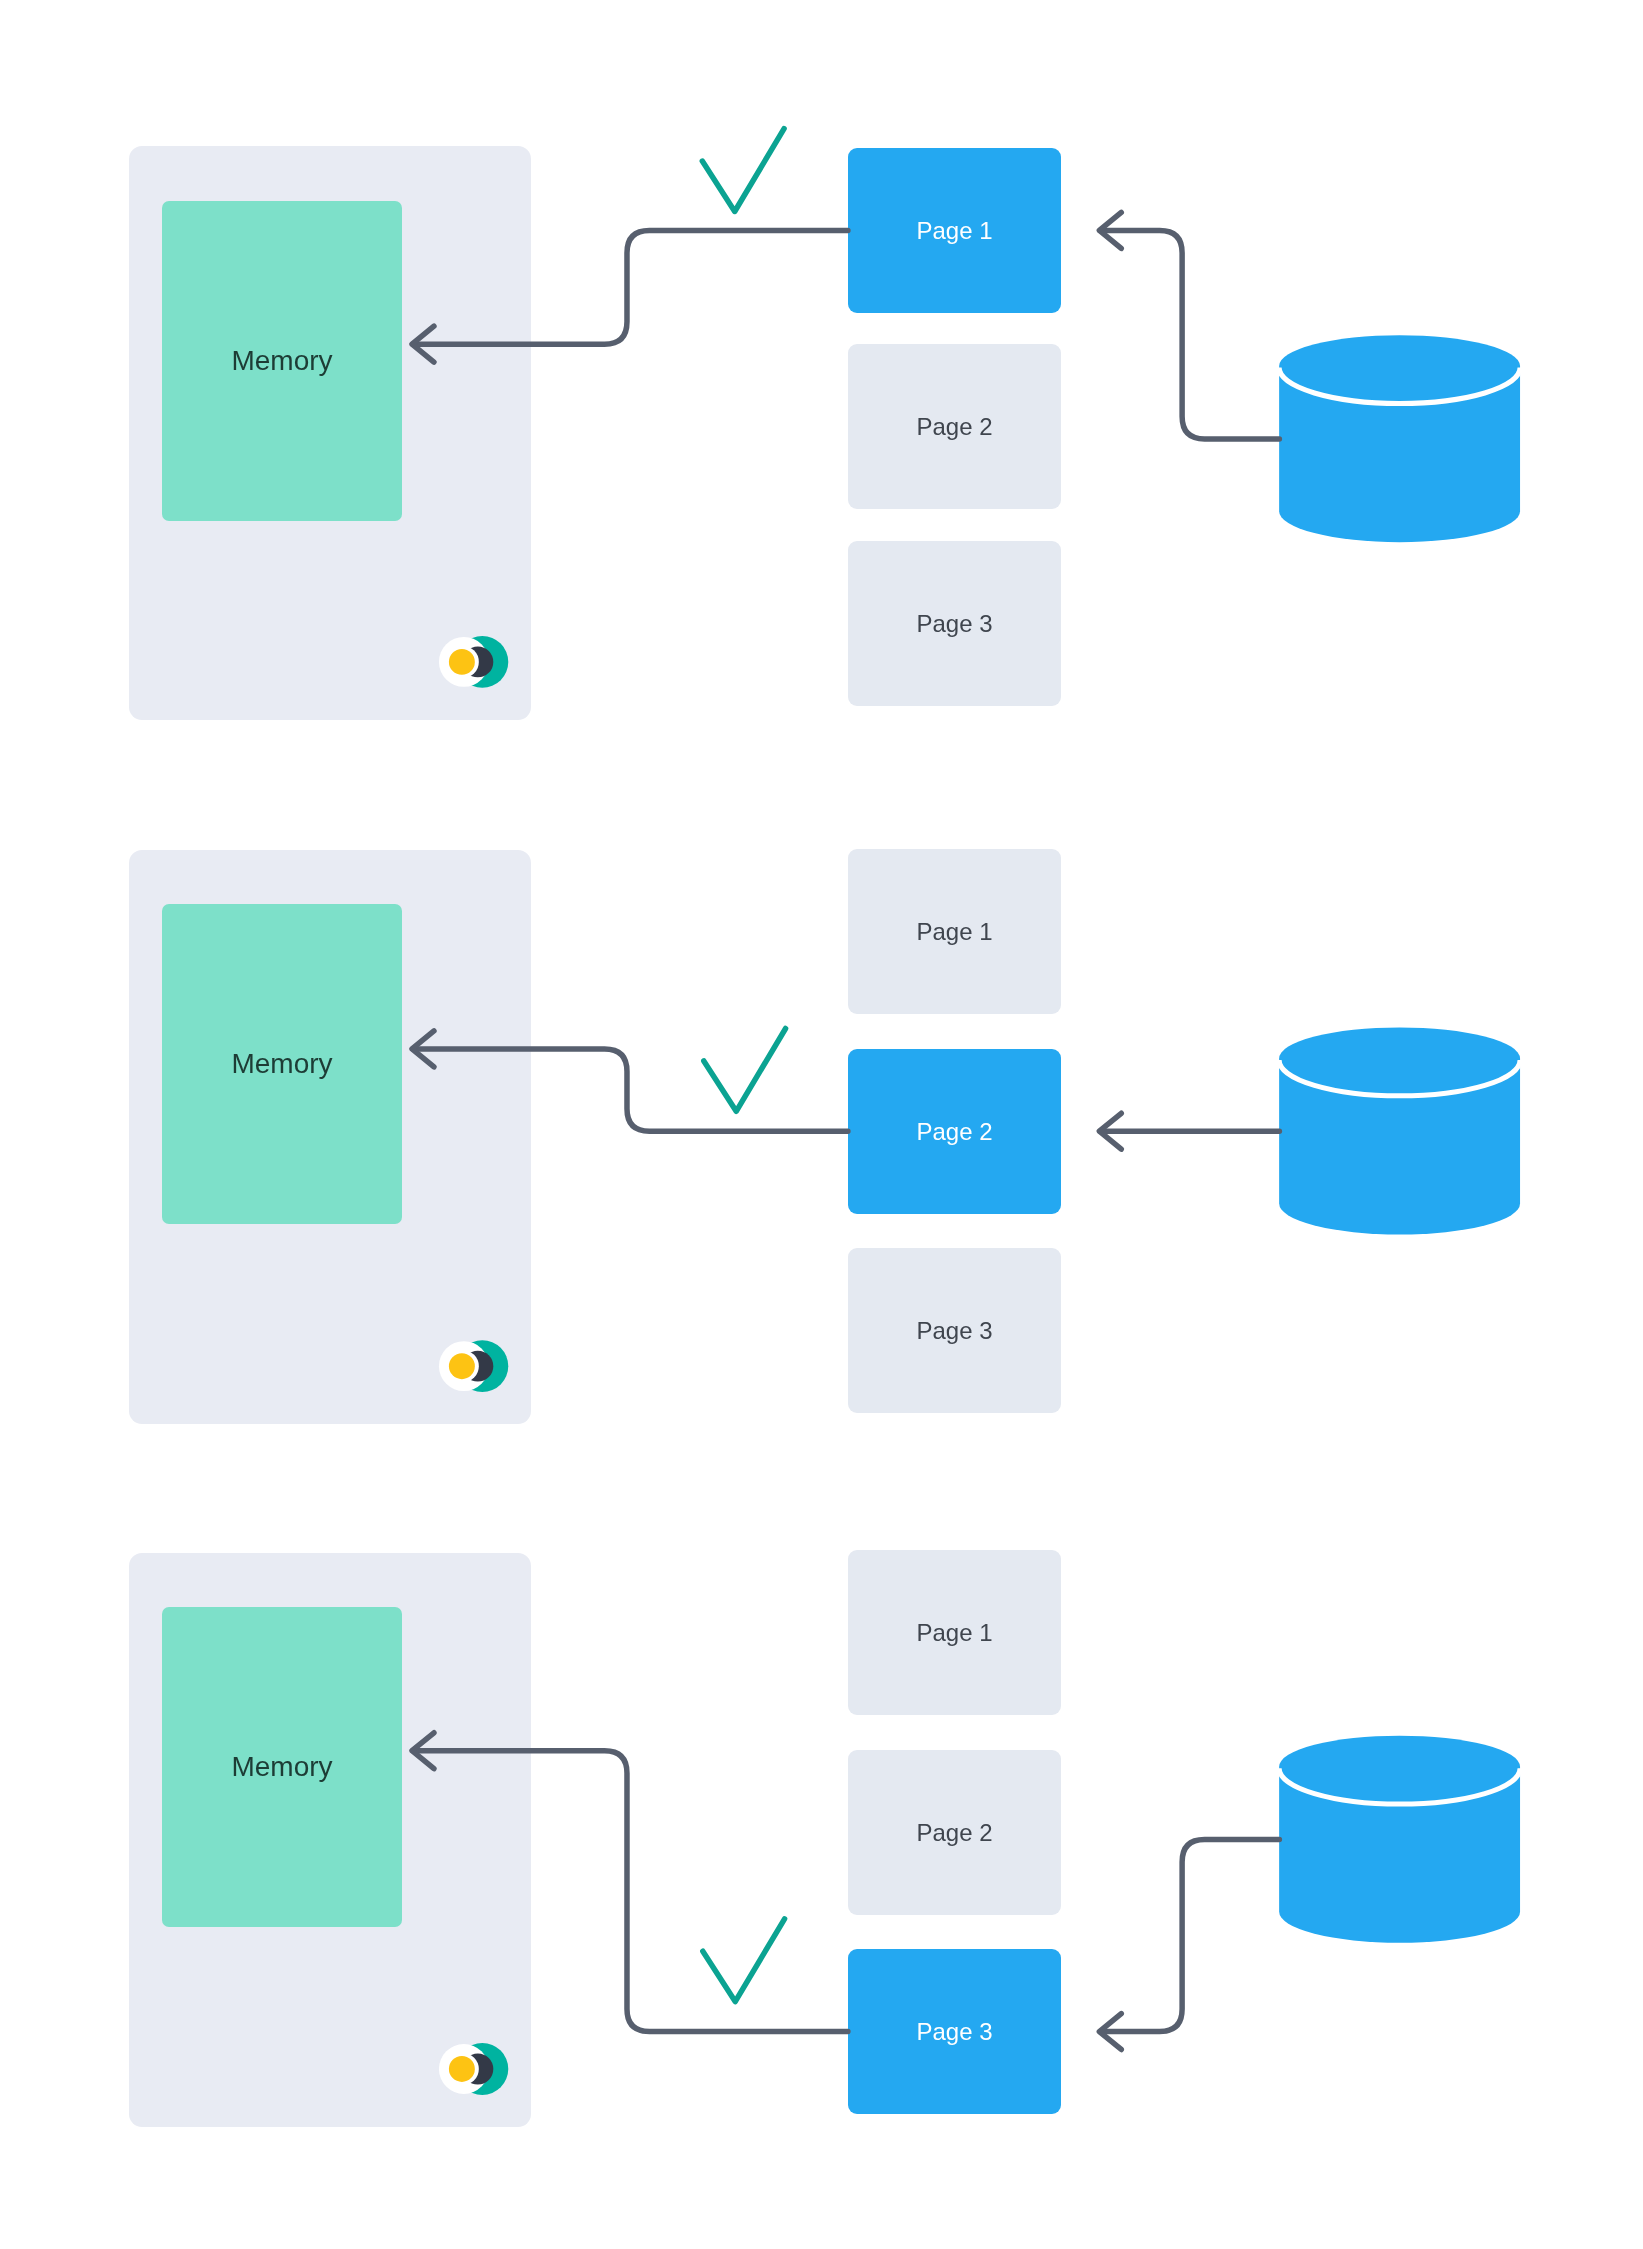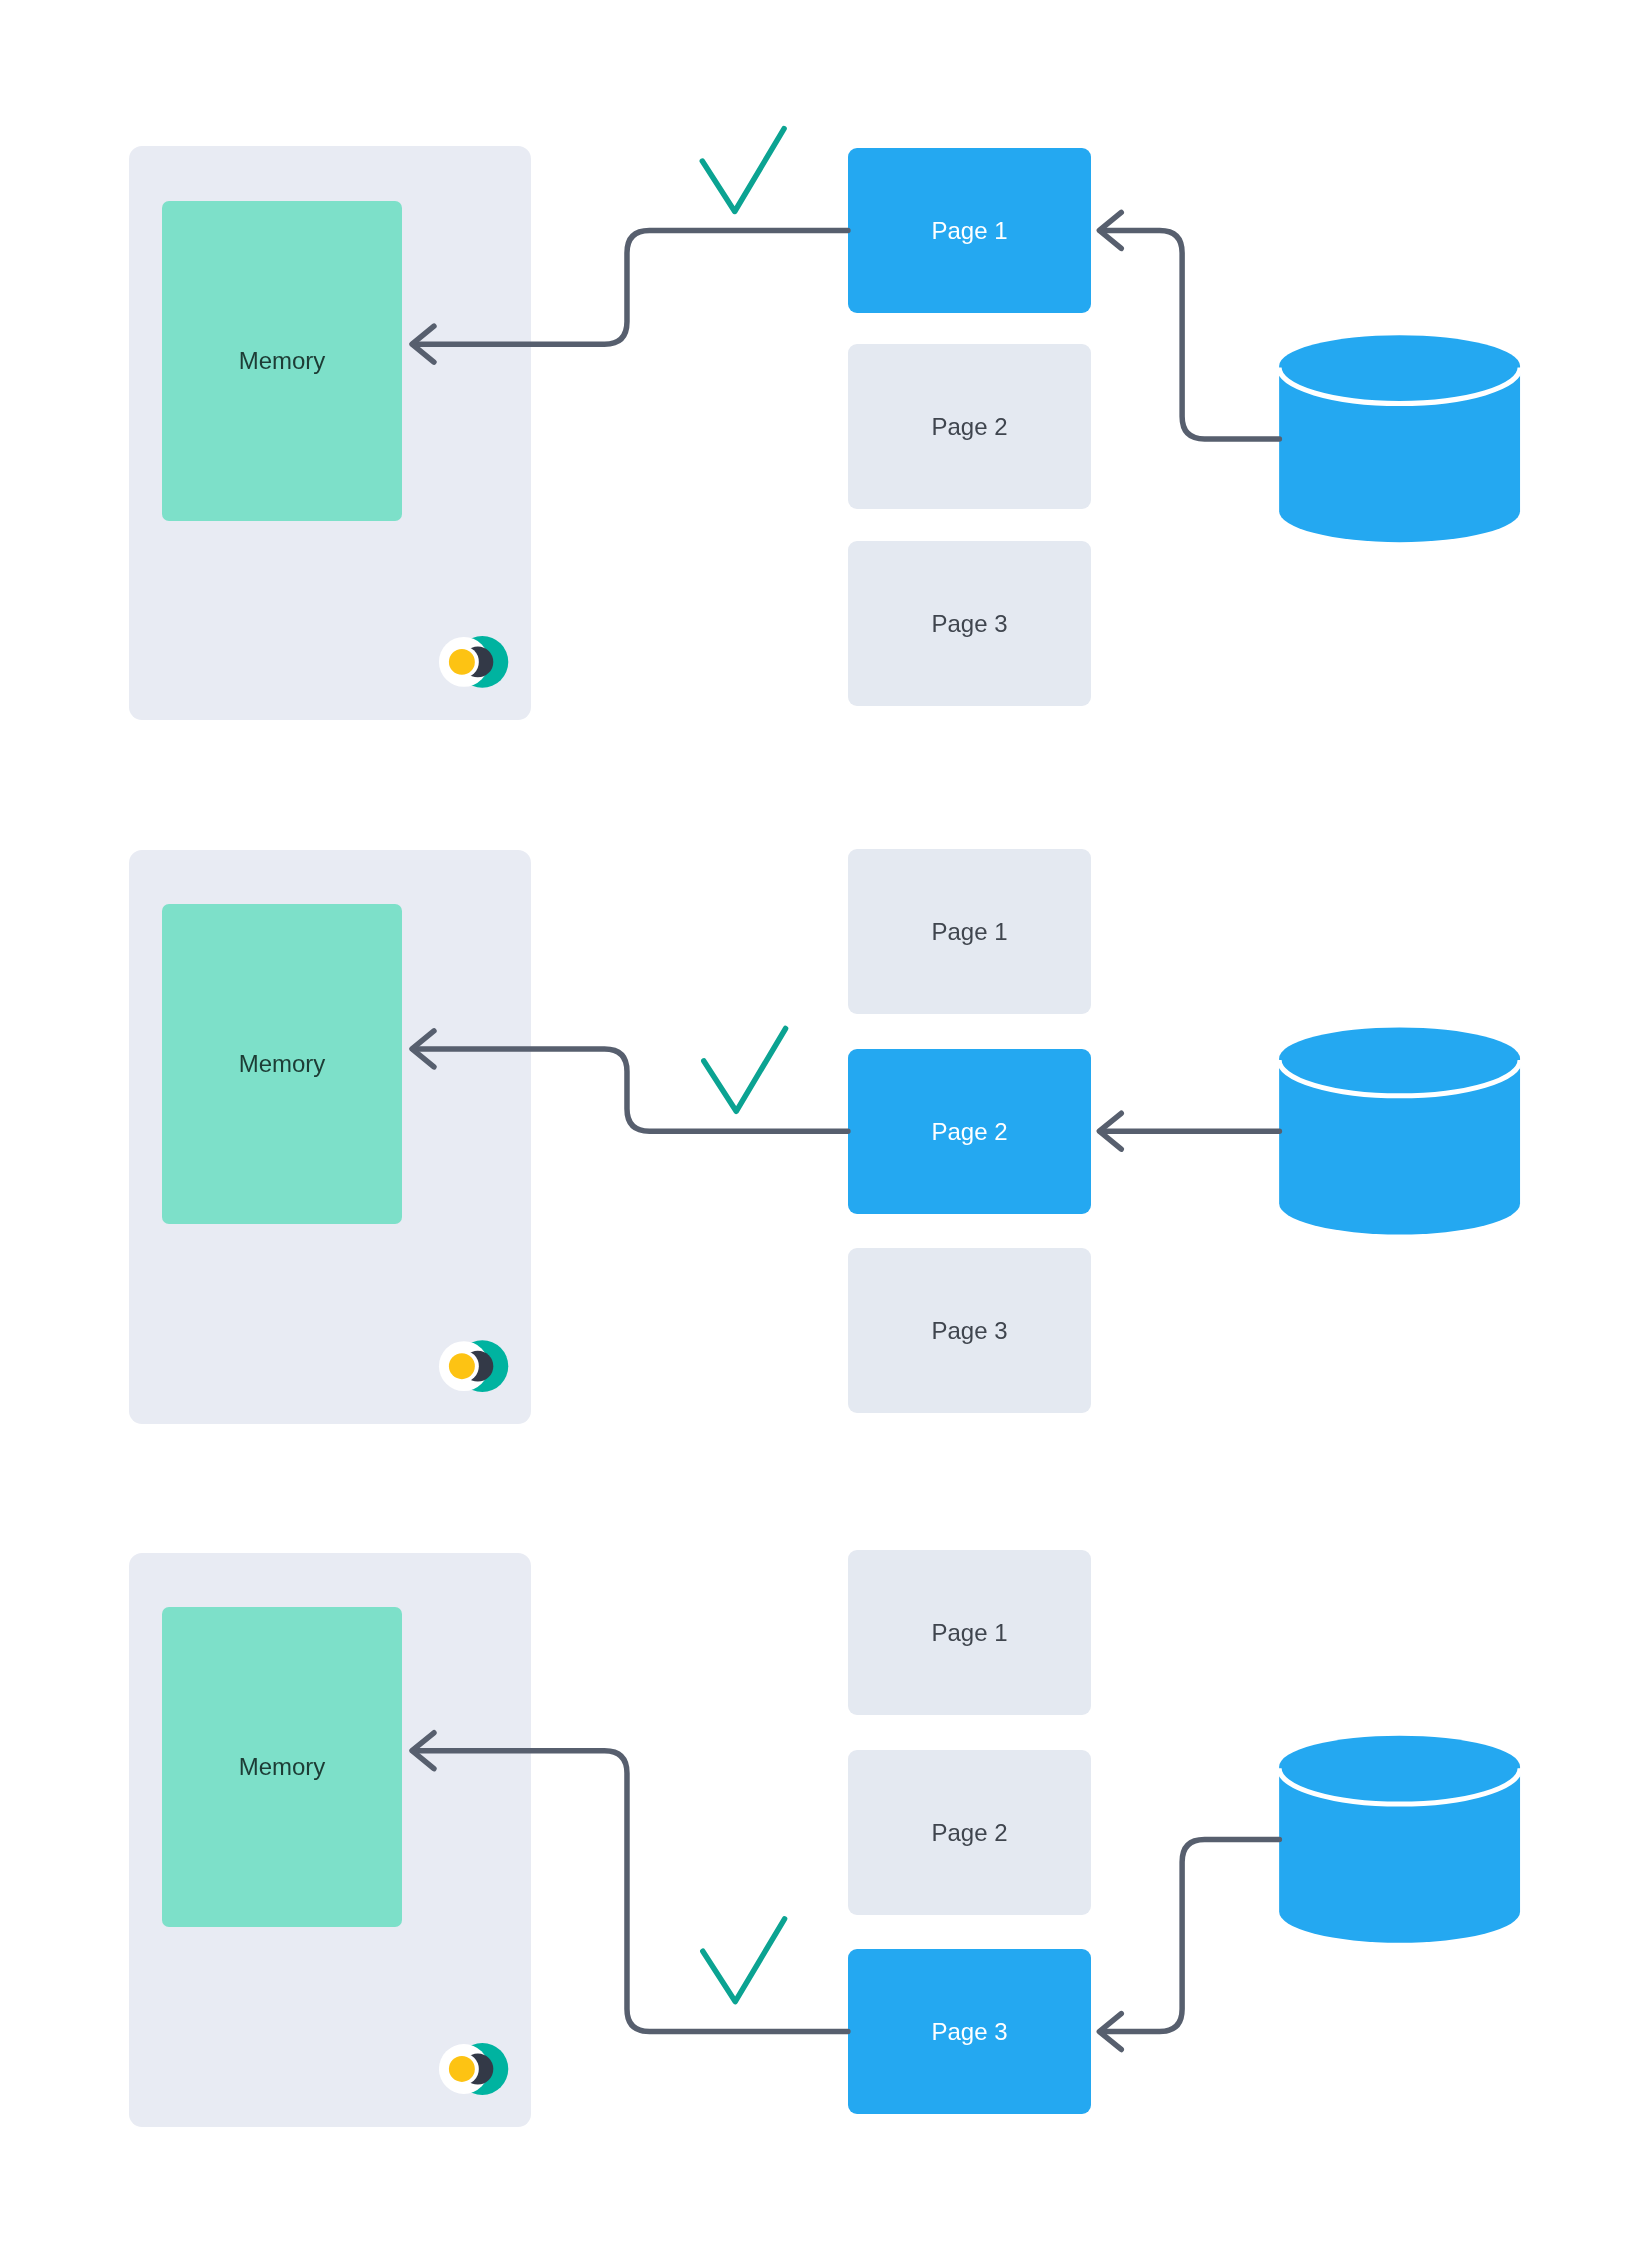--- a/index.html
+++ b/index.html
@@ -8,22 +8,22 @@
     --cylinder:#24a8f1; --cylinder-text:#ffffff; --arrow:#575f6e; --check:#0ba392;
     --logo-teal:#00b3a0; --logo-yellow:#fdc313; --logo-dark:#333947;
   }
   html,body{margin:0;padding:0;background:var(--background);}
   body{font-family:"Liberation Sans", sans-serif;}
   .canvas{position:relative;width:1644px;height:2250px;background:var(--background);overflow:hidden;}
   .layer{position:absolute;left:0;top:0;width:1644px;height:2250px;pointer-events:none;}
   .panel{position:absolute;left:129px;width:402px;height:574px;background:var(--panel);border-radius:13px;}
   .memory{position:absolute;left:162px;width:240px;height:320px;background:var(--memory-fill);
           border-radius:7px;display:flex;align-items:center;justify-content:center;
-          font-size:24px;color:var(--memory-text);}
-  .page{position:absolute;left:848px;width:243px;height:165px;background:var(--page-inactive);
+          font-size:28px;color:var(--memory-text);}
+  .page{position:absolute;left:848px;width:213px;height:165px;background:var(--page-inactive);
         border-radius:9px;display:flex;align-items:center;justify-content:center;
         font-size:24px;color:var(--page-text);}
   .page.active{background:var(--page-active);color:var(--page-active-text);}
   .cyl-label{position:absolute;left:1279px;width:241px;height:30px;display:flex;align-items:center;
              justify-content:center;font-size:24px;color:var(--cylinder-text);}
   .cyl-body{fill:var(--cylinder);}
   .cyl-split{fill:none;stroke:#ffffff;stroke-width:10;}
   .arrow{fill:none;stroke:var(--arrow);stroke-width:11;stroke-linecap:round;stroke-linejoin:round;}
   .check{fill:none;stroke:var(--check);stroke-width:11;stroke-linecap:round;stroke-linejoin:round;}
   .logo-teal{fill:var(--logo-teal);} .logo-dark{fill:var(--logo-dark);}

